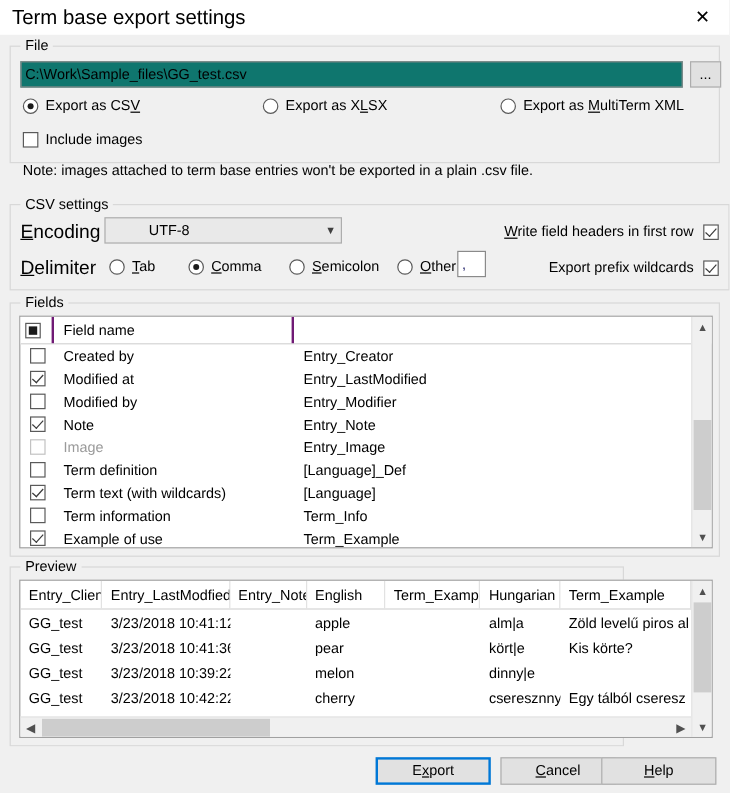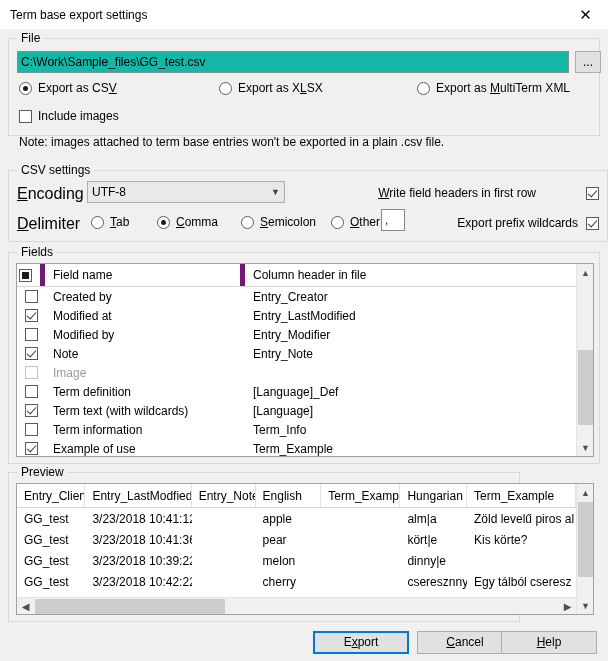--- a/index.html
+++ b/index.html
@@ -14,21 +14,21 @@
   }
   .dialog { width: 608px; height: 661px; position: relative; background: #f0f0f0; }
 
   
   .titlebar {
     height: 30px; background: #ffffff;
     display: flex; align-items: center;
     padding: 0 0 0 10px;
     border-bottom: 1px solid #f0f0f0;
   }
-  .title-text { font-size: 12px; color: #000; flex: 1; }
+  .title-text { font-size: 17px; color: #000; flex: 1; }
   .close-btn {
     width: 45px; height: 30px;
     display: flex; align-items: center; justify-content: center;
     font-size: 15px; color: #000; line-height: 1;
   }
 
   
   .group {
     position: absolute;
     border: 1px solid #d8d8d8;
@@ -38,21 +38,21 @@
     position: absolute; top: -8px; left: 8px;
     background: #f0f0f0; padding: 0 4px;
     font-size: 12px; color: #000;
   }
 
   
   #grp-file { left: 8px; top: 38px; width: 592px; height: 98px; }
   .path-input {
     position: absolute; left: 8px; top: 12px;
     width: 552px; height: 22px;
-    border: 1px solid #8a8a8a; background: #14b8a6;
+    border: 1px solid #8a8a8a; background: #0f766e;
     font-family: "Liberation Sans", sans-serif; font-size: 12px;
     padding: 0 3px; color: #000; outline: none;
   }
   .browse-btn {
     position: absolute; left: 566px; top: 12px;
     width: 26px; height: 22px;
     border: 1px solid #adadad; background: #e1e1e1;
     font-size: 12px; line-height: 18px; text-align: center;
     padding: 0; color: #000;
     font-family: "Liberation Sans", sans-serif;
@@ -92,49 +92,49 @@
   #grp-csv { left: 8px; top: 170px; width: 600px; height: 72px; }
   .lbl { position: absolute; font-size: 16px; white-space: nowrap; }
   #lbl-encoding { left: 8px; top: 14px; }
   #lbl-delimiter { left: 8px; top: 44px; }
   .combo {
     position: absolute; left: 78px; top: 10px; width: 198px; height: 22px;
     border: 1px solid #adadad; background: #e9e9e9;
     display: flex; align-items: center; padding: 0 4px;
     font-size: 12px; color: #000;
   }
-  .combo .cv { flex: 1; }
+  .combo .cv { flex: 1; margin-left: 32px; }
   .combo .arrow { font-size: 9px; color: #404040; }
   .delim-opts { position: absolute; left: 82px; top: 44px; }
   .other-box {
     position: absolute; left: 372px; top: 38px; width: 24px; height: 22px;
     border: 1px solid #8a8a8a; background: #fff;
     font-size: 12px; color: #1a1a66; padding: 0 3px; line-height: 20px;
   }
   .right-chk { position: absolute; display: flex; align-items: center; white-space: nowrap; }
   .right-chk .chk { margin-right: 0; margin-left: 8px; order: 2; }
-  #rc-headers { right: 8px; top: 15px; gap: 42px; }
+  #rc-headers { right: 8px; top: 15px; }
   #rc-wildcards { right: 8px; top: 45px; }
   .u { text-decoration: underline; }
 
   
   #grp-fields { left: 8px; top: 252px; width: 592px; height: 212px; }
   .listbox {
     position: absolute; left: 7px; top: 10px;
     width: 578px; height: 194px;
     border: 1px solid #a0a0a0; background: #fff;
     display: flex; flex-direction: column; overflow: hidden;
   }
   .lb-head {
     height: 23px; display: flex; align-items: stretch; flex: none;
     border-bottom: 1px solid #d4d4d4; background: #fff;
   }
   .lb-head .hcell {
     display: flex; align-items: center; font-size: 12px;
-    border-right: 5px solid #701a75; padding-left: 8px;
+    border-right: 2px solid #701a75; padding-left: 8px;
   }
   .col-chk { width: 28px; justify-content: center; padding-left: 0 !important; }
   .col-name { width: 200px; }
   .col-hdr { flex: 1; border-right: 0 !important; }
   .lb-rows { flex: 1; overflow: hidden; }
   .lb-row { height: 19px; display: flex; align-items: center; font-size: 12px; }
   .lb-row .c1 { width: 28px; display: flex; align-items: center; justify-content: center; }
   .lb-row .c2 { width: 200px; padding-left: 8px; }
   .lb-row .c3 { flex: 1; padding-left: 8px; }
   .lb-row .c2.dis { color: #9a9a9a; }
@@ -282,21 +282,20 @@
   </div>
 
   <div class="group" id="grp-fields">
     <div class="legend">Fields</div>
     <div class="listbox">
       <div class="lb-head">
         <div class="hcell col-chk">
           <span class="chk sq"></span>
         </div>
         <div class="hcell col-name">Field name</div>
-        <div class="hcell col-hdr">Column header in file</div>
       </div>
       <div class="lb-rows" id="fields-rows">
           <div class="lb-row">
             <div class="c1">
               <span class="chk" style="margin-right: 0px;"></span>
             </div>
             <div class="c2">Created by</div>
             <div class="c3">Entry_Creator</div>
           </div>
           <div class="lb-row">
@@ -318,20 +317,21 @@
               <span class="chk on" style="margin-right: 0px;"></span>
             </div>
             <div class="c2">Note</div>
             <div class="c3">Entry_Note</div>
           </div>
           <div class="lb-row">
             <div class="c1">
               <span class="chk dis" style="margin-right: 0px;"></span>
             </div>
             <div class="c2 dis">Image</div>
+            <div class="c3">Entry_Image</div>
           </div>
           <div class="lb-row">
             <div class="c1">
               <span class="chk" style="margin-right: 0px;"></span>
             </div>
             <div class="c2">Term definition</div>
             <div class="c3">[Language]_Def</div>
           </div>
           <div class="lb-row">
             <div class="c1">

